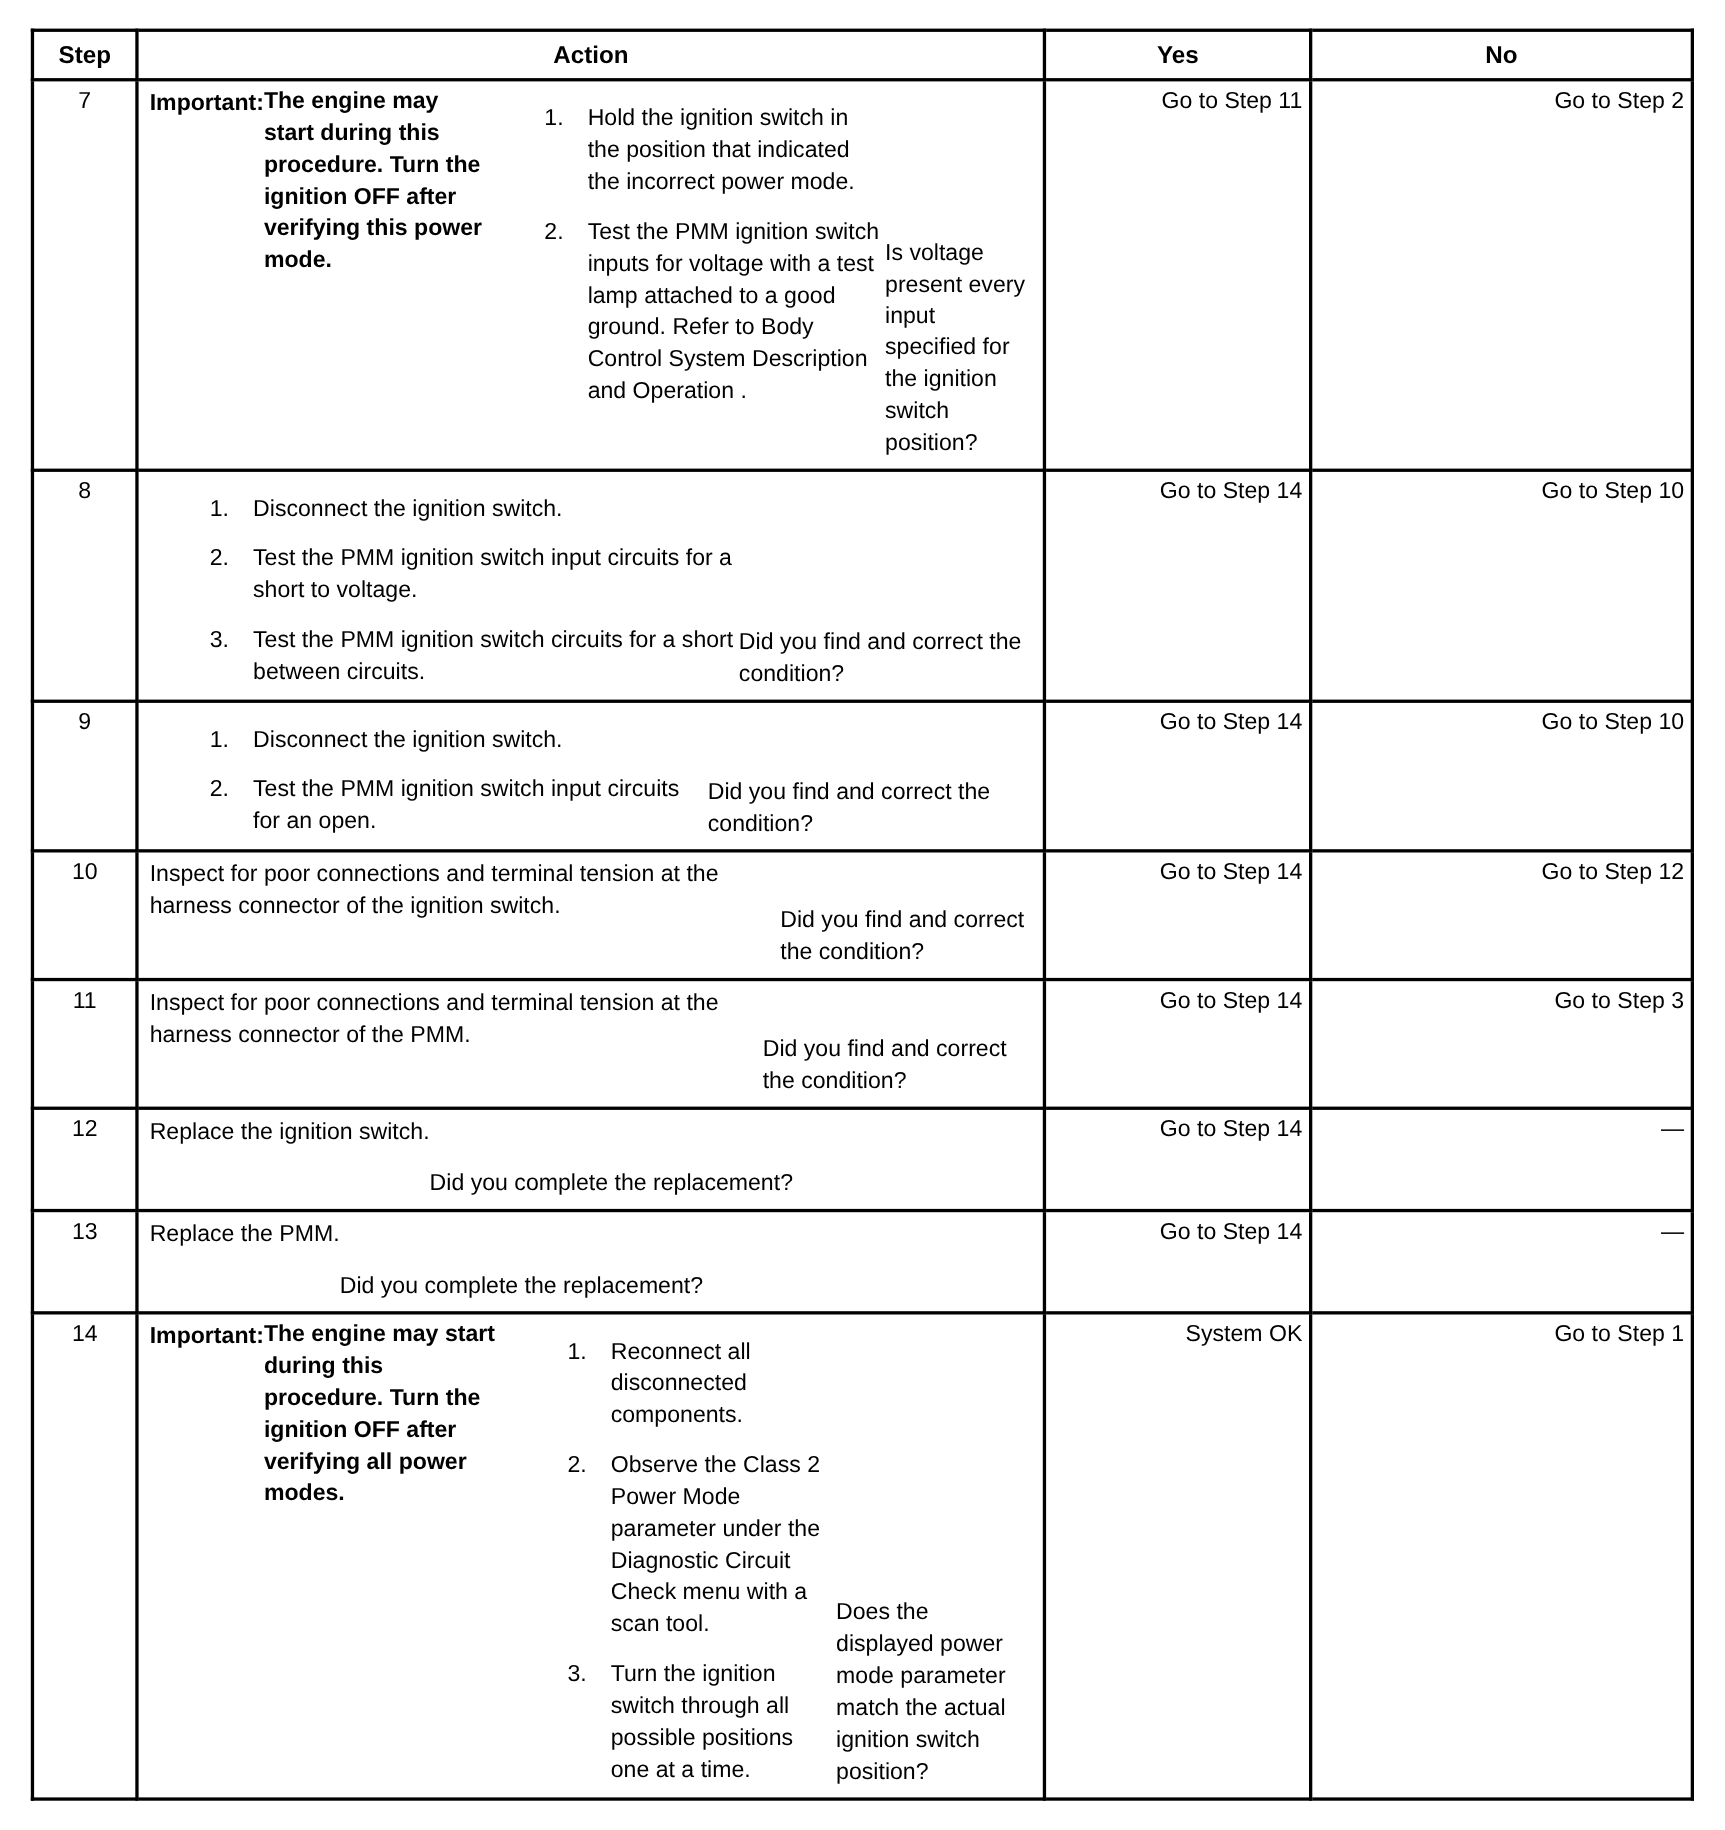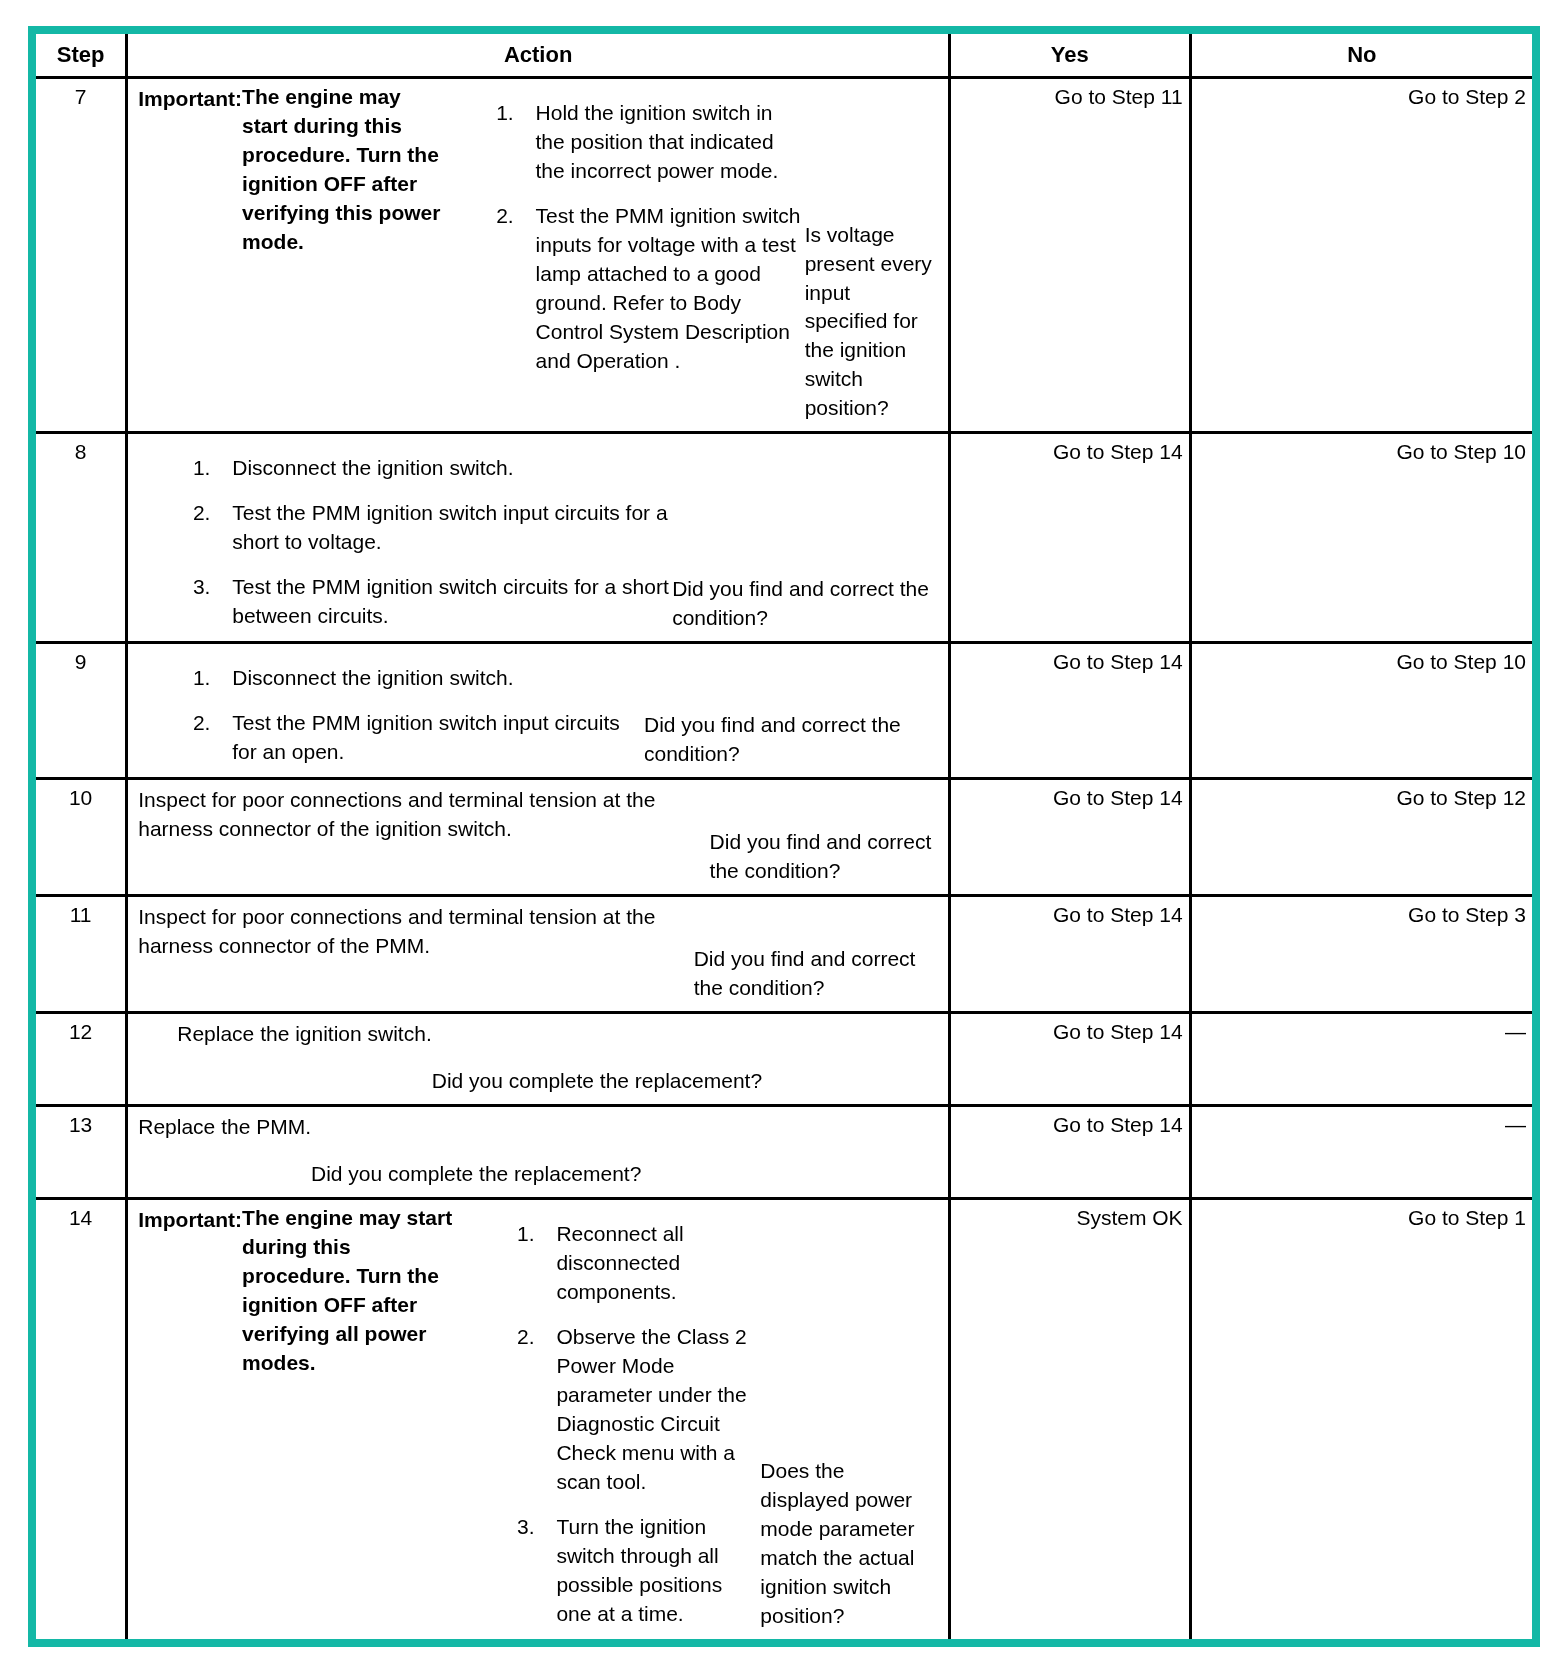--- a/index.html
+++ b/index.html
@@ -13,21 +13,21 @@
     width: 1568px;
     min-height: 1664px;
     box-sizing: border-box;
     padding: 26px 28px;
     background: #ffffff;
   }
   table.diag {
     width: 100%;
     border-collapse: collapse;
     table-layout: fixed;
-    border: 8px solid #14b8a6;
+    border: 2px solid #14b8a6;
   }
   table.diag th, table.diag td {
     border: 3px solid #000;
     vertical-align: top;
     font-size: 21px;
     line-height: 1.38;
   }
   table.diag th {
     font-weight: bold;
     text-align: center;
@@ -158,21 +158,21 @@
               <div class="plain-text">Inspect for poor connections and terminal tension at the harness connector of the PMM.</div>
               <div class="question">Did you find and correct the condition?</div>
             </div>
           </td>
           <td class="yes-cell">Go to Step 14</td>
           <td class="no-cell">Go to Step 3</td>
         </tr>
         <tr>
           <td class="step-cell">12</td>
           <td class="action-cell">
-            <div class="action-wrap" style="min-height: 78px; margin-left: 39px;">
+            <div class="action-wrap" style="min-height: 78px;">
               <div class="plain-text">Replace the ignition switch.</div>
               <div class="question">Did you complete the replacement?</div>
             </div>
           </td>
           <td class="yes-cell">Go to Step 14</td>
           <td class="no-cell">—</td>
         </tr>
         <tr>
           <td class="step-cell">13</td>
           <td class="action-cell">

